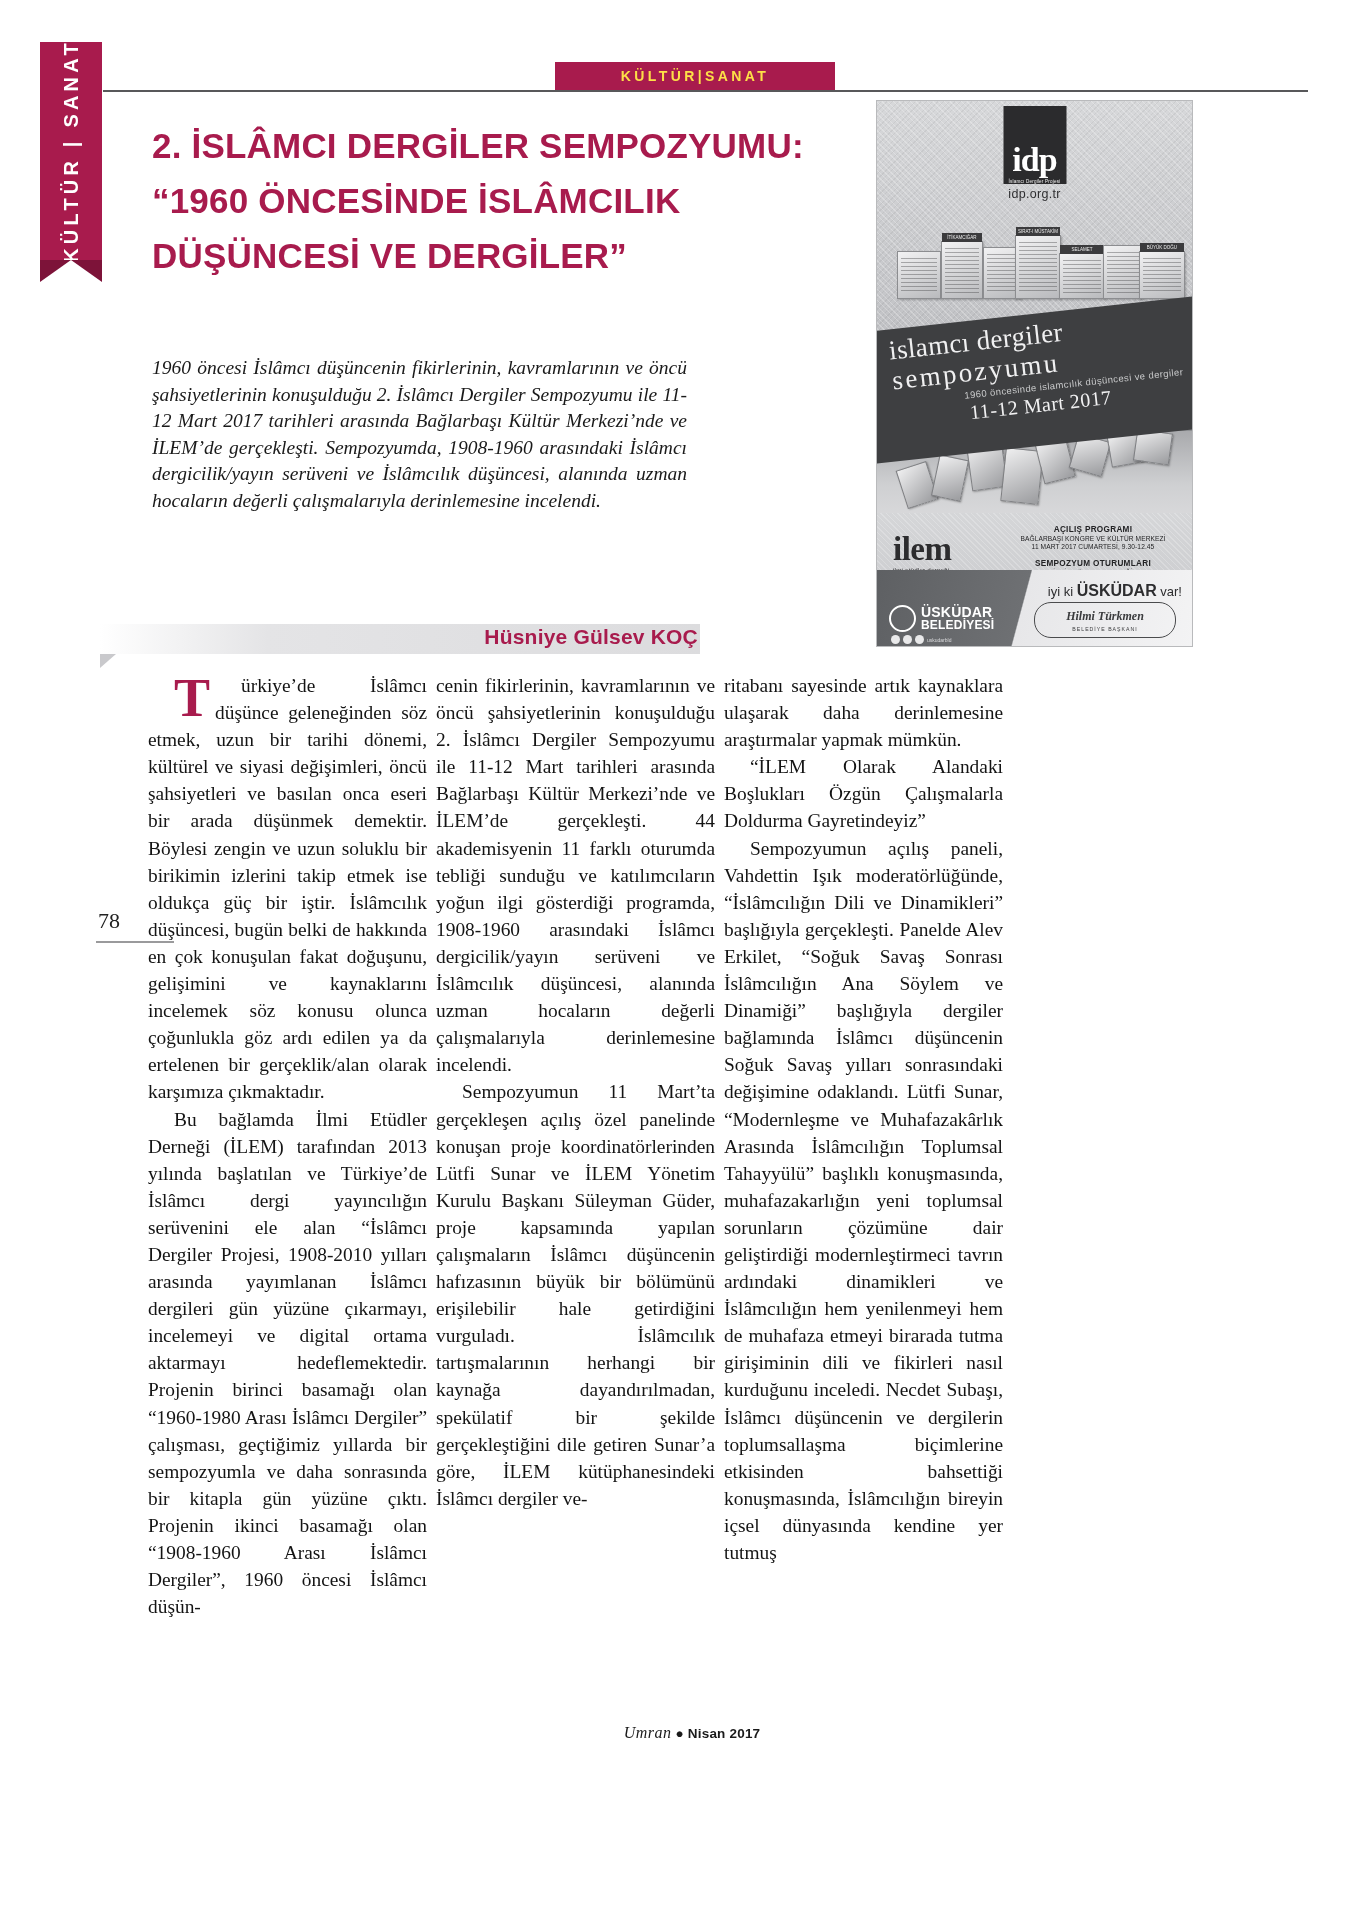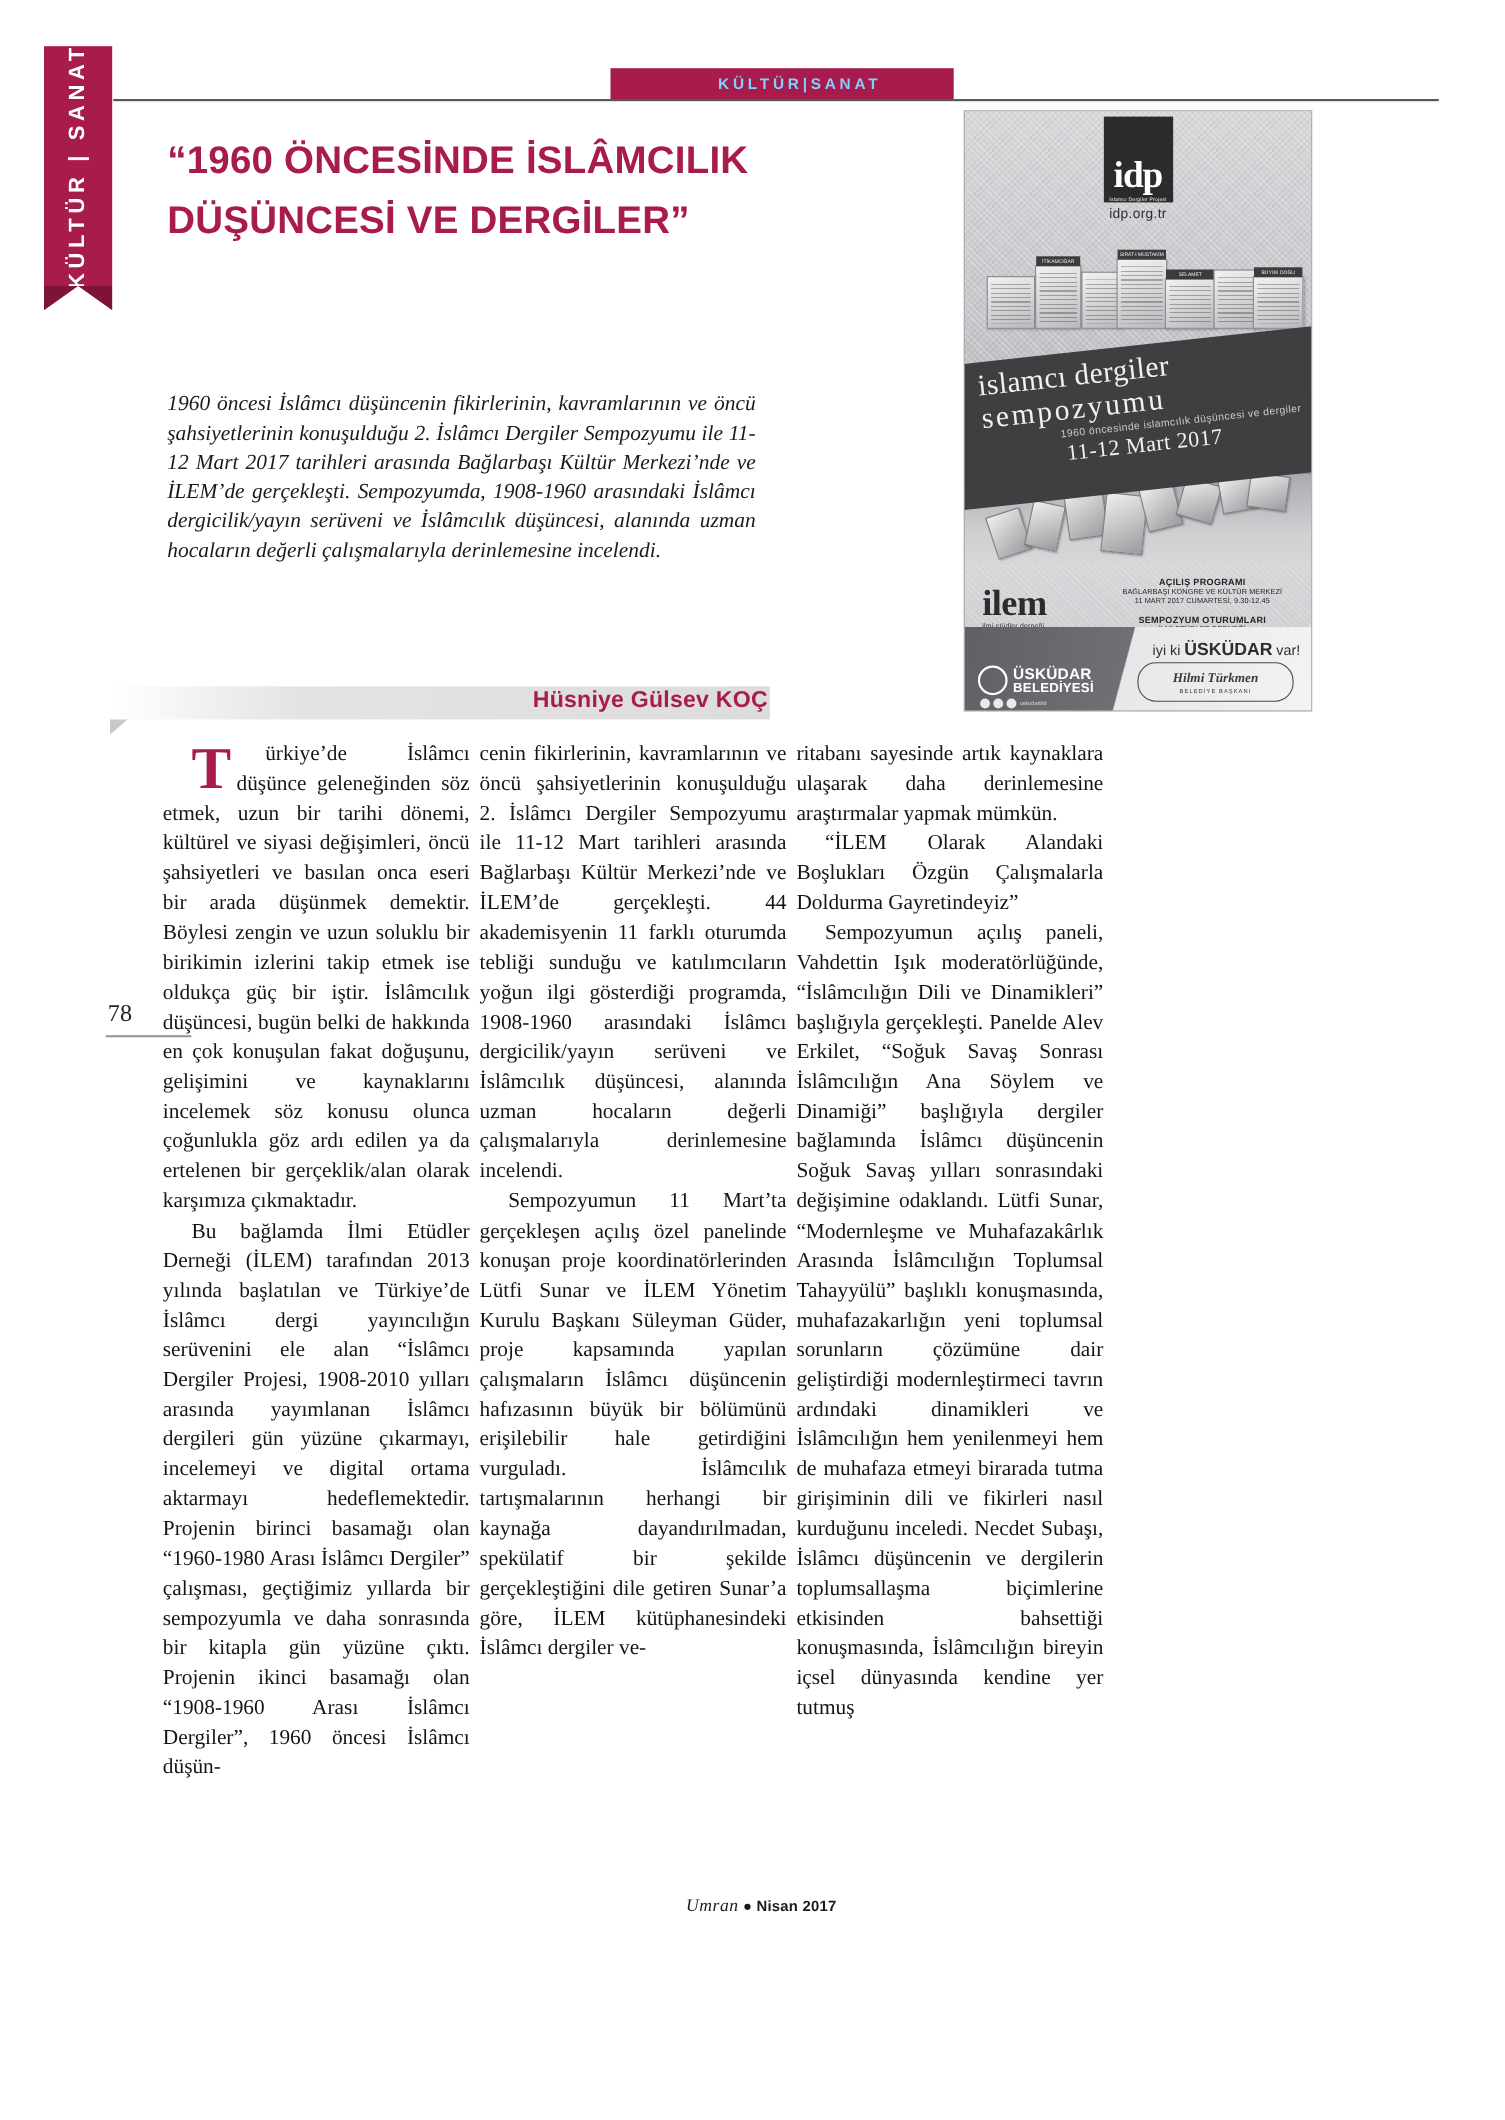--- a/index.html
+++ b/index.html
@@ -62,29 +62,28 @@
     height: 2px;
     background: #58585a;
   }
   .running-head {
     position: absolute;
     left: 555px;
     top: 62px;
     width: 280px;
     height: 28px;
     background: #a81b4d;
-    color: #7dd3fc;
+    color: #fde047;
     font-family: "Liberation Sans", sans-serif;
     font-size: 14px;
     font-weight: bold;
     letter-spacing: 3.4px;
     display: flex;
     align-items: center;
     justify-content: center;
-    padding-left: 32px;
   }
 
   
   .headline {
     position: absolute;
     left: 152px;
     top: 118px;
     width: 560px;
     color: #a81b4d;
     font-family: "Liberation Sans", sans-serif;
@@ -542,20 +541,21 @@
 
   <div class="section-tab">
     <span class="section-tab-label">KÜLTÜR | SANAT</span>
   </div>
   <div class="section-tab-fold"></div>
 
   <div class="top-rule"></div>
   <div class="running-head">KÜLTÜR|SANAT</div>
 
   <div class="headline">
+    <div>2. İSLÂMCI DERGİLER SEMPOZYUMU:</div>
     <div>“1960 ÖNCESİNDE İSLÂMCILIK</div>
     <div>DÜŞÜNCESİ VE DERGİLER”</div>
   </div>
 
   <div class="lead">1960 öncesi İslâmcı düşüncenin fikirlerinin, kavramlarının ve öncü şahsiyetlerinin konuşulduğu 2. İslâmcı Dergiler Sempozyumu ile 11-12 Mart 2017 tarihleri arasında Bağlarbaşı Kültür Merkezi’nde ve İLEM’de gerçekleşti. Sempozyumda, 1908-1960 arasındaki İslâmcı dergicilik/yayın serüveni ve İslâmcılık düşüncesi, alanında uzman hocaların değerli çalışmalarıyla derinlemesine incelendi.</div>
 
   <div class="byline-bar"></div>
   <div class="byline-notch"></div>
   <div class="byline">Hüsniye Gülsev KOÇ</div>
 

